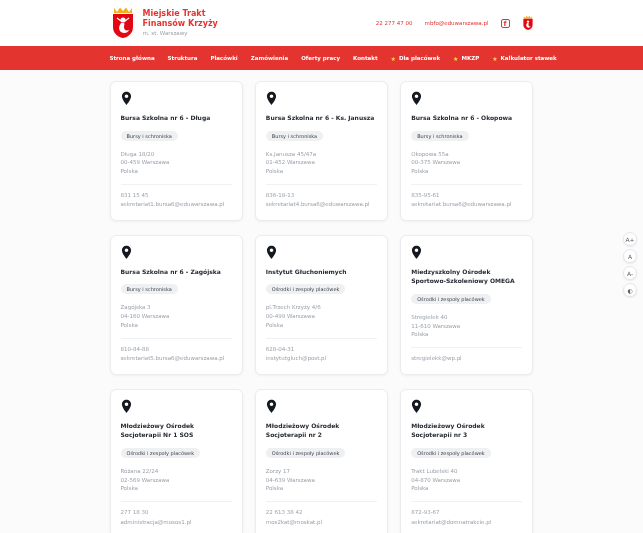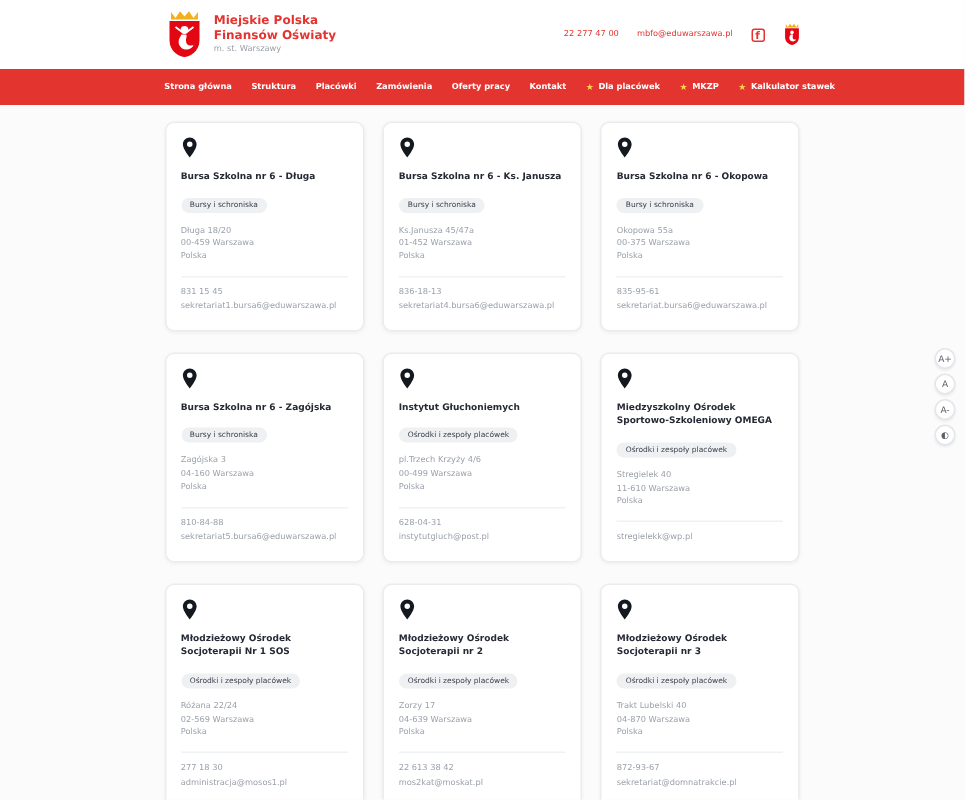--- a/index.html
+++ b/index.html
@@ -58,22 +58,22 @@
   <div class="container">
     <div class="brand">
       <svg class="crest" viewBox="0 0 26 34">
         <path d="M4 2 L7 6 L10 1.5 L13 5 L16 1.5 L19 6 L22 2 L22 7 L4 7 Z" fill="#f2b01e"></path>
         <path d="M3 8 h20 v13 c0 7.5-7 11-10 11 c-3 0-10-3.5-10-11 Z" fill="#e30613"></path>
         <circle cx="13" cy="14" r="2.6" fill="#ffffff"></circle>
         <path d="M11 17 c-2 3 -3 6 0 9 c3 2 7 1 8 -2 c-3 1 -5 0 -5 -3 c0 -2 1 -3 0 -4 Z" fill="#ffffff"></path>
         <path d="M7 12 l4 3 M19 12 l-4 3" stroke="#ffffff" stroke-width="1.2"></path>
       </svg>
       <div class="org">
-        <div class="name">Miejskie Polska</div>
-        <div class="name">Finansów Oświaty</div>
+        <div class="name">Miejskie Trakt</div>
+        <div class="name">Finansów Krzyży</div>
         <div class="sub">m. st. Warszawy</div>
       </div>
     </div>
     <div class="top-right">
       <a class="top-link" href="#">22 277 47 00</a>
       <a class="top-link" href="#">mbfo@eduwarszawa.pl</a>
       <div class="fb-badge">f</div>
       <svg class="mini-crest" viewBox="0 0 26 34">
         <path d="M4 2 L7 6 L10 1.5 L13 5 L16 1.5 L19 6 L22 2 L22 7 L4 7 Z" fill="#f2b01e"></path>
         <path d="M3 8 h20 v13 c0 7.5-7 11-10 11 c-3 0-10-3.5-10-11 Z" fill="#e30613"></path>

